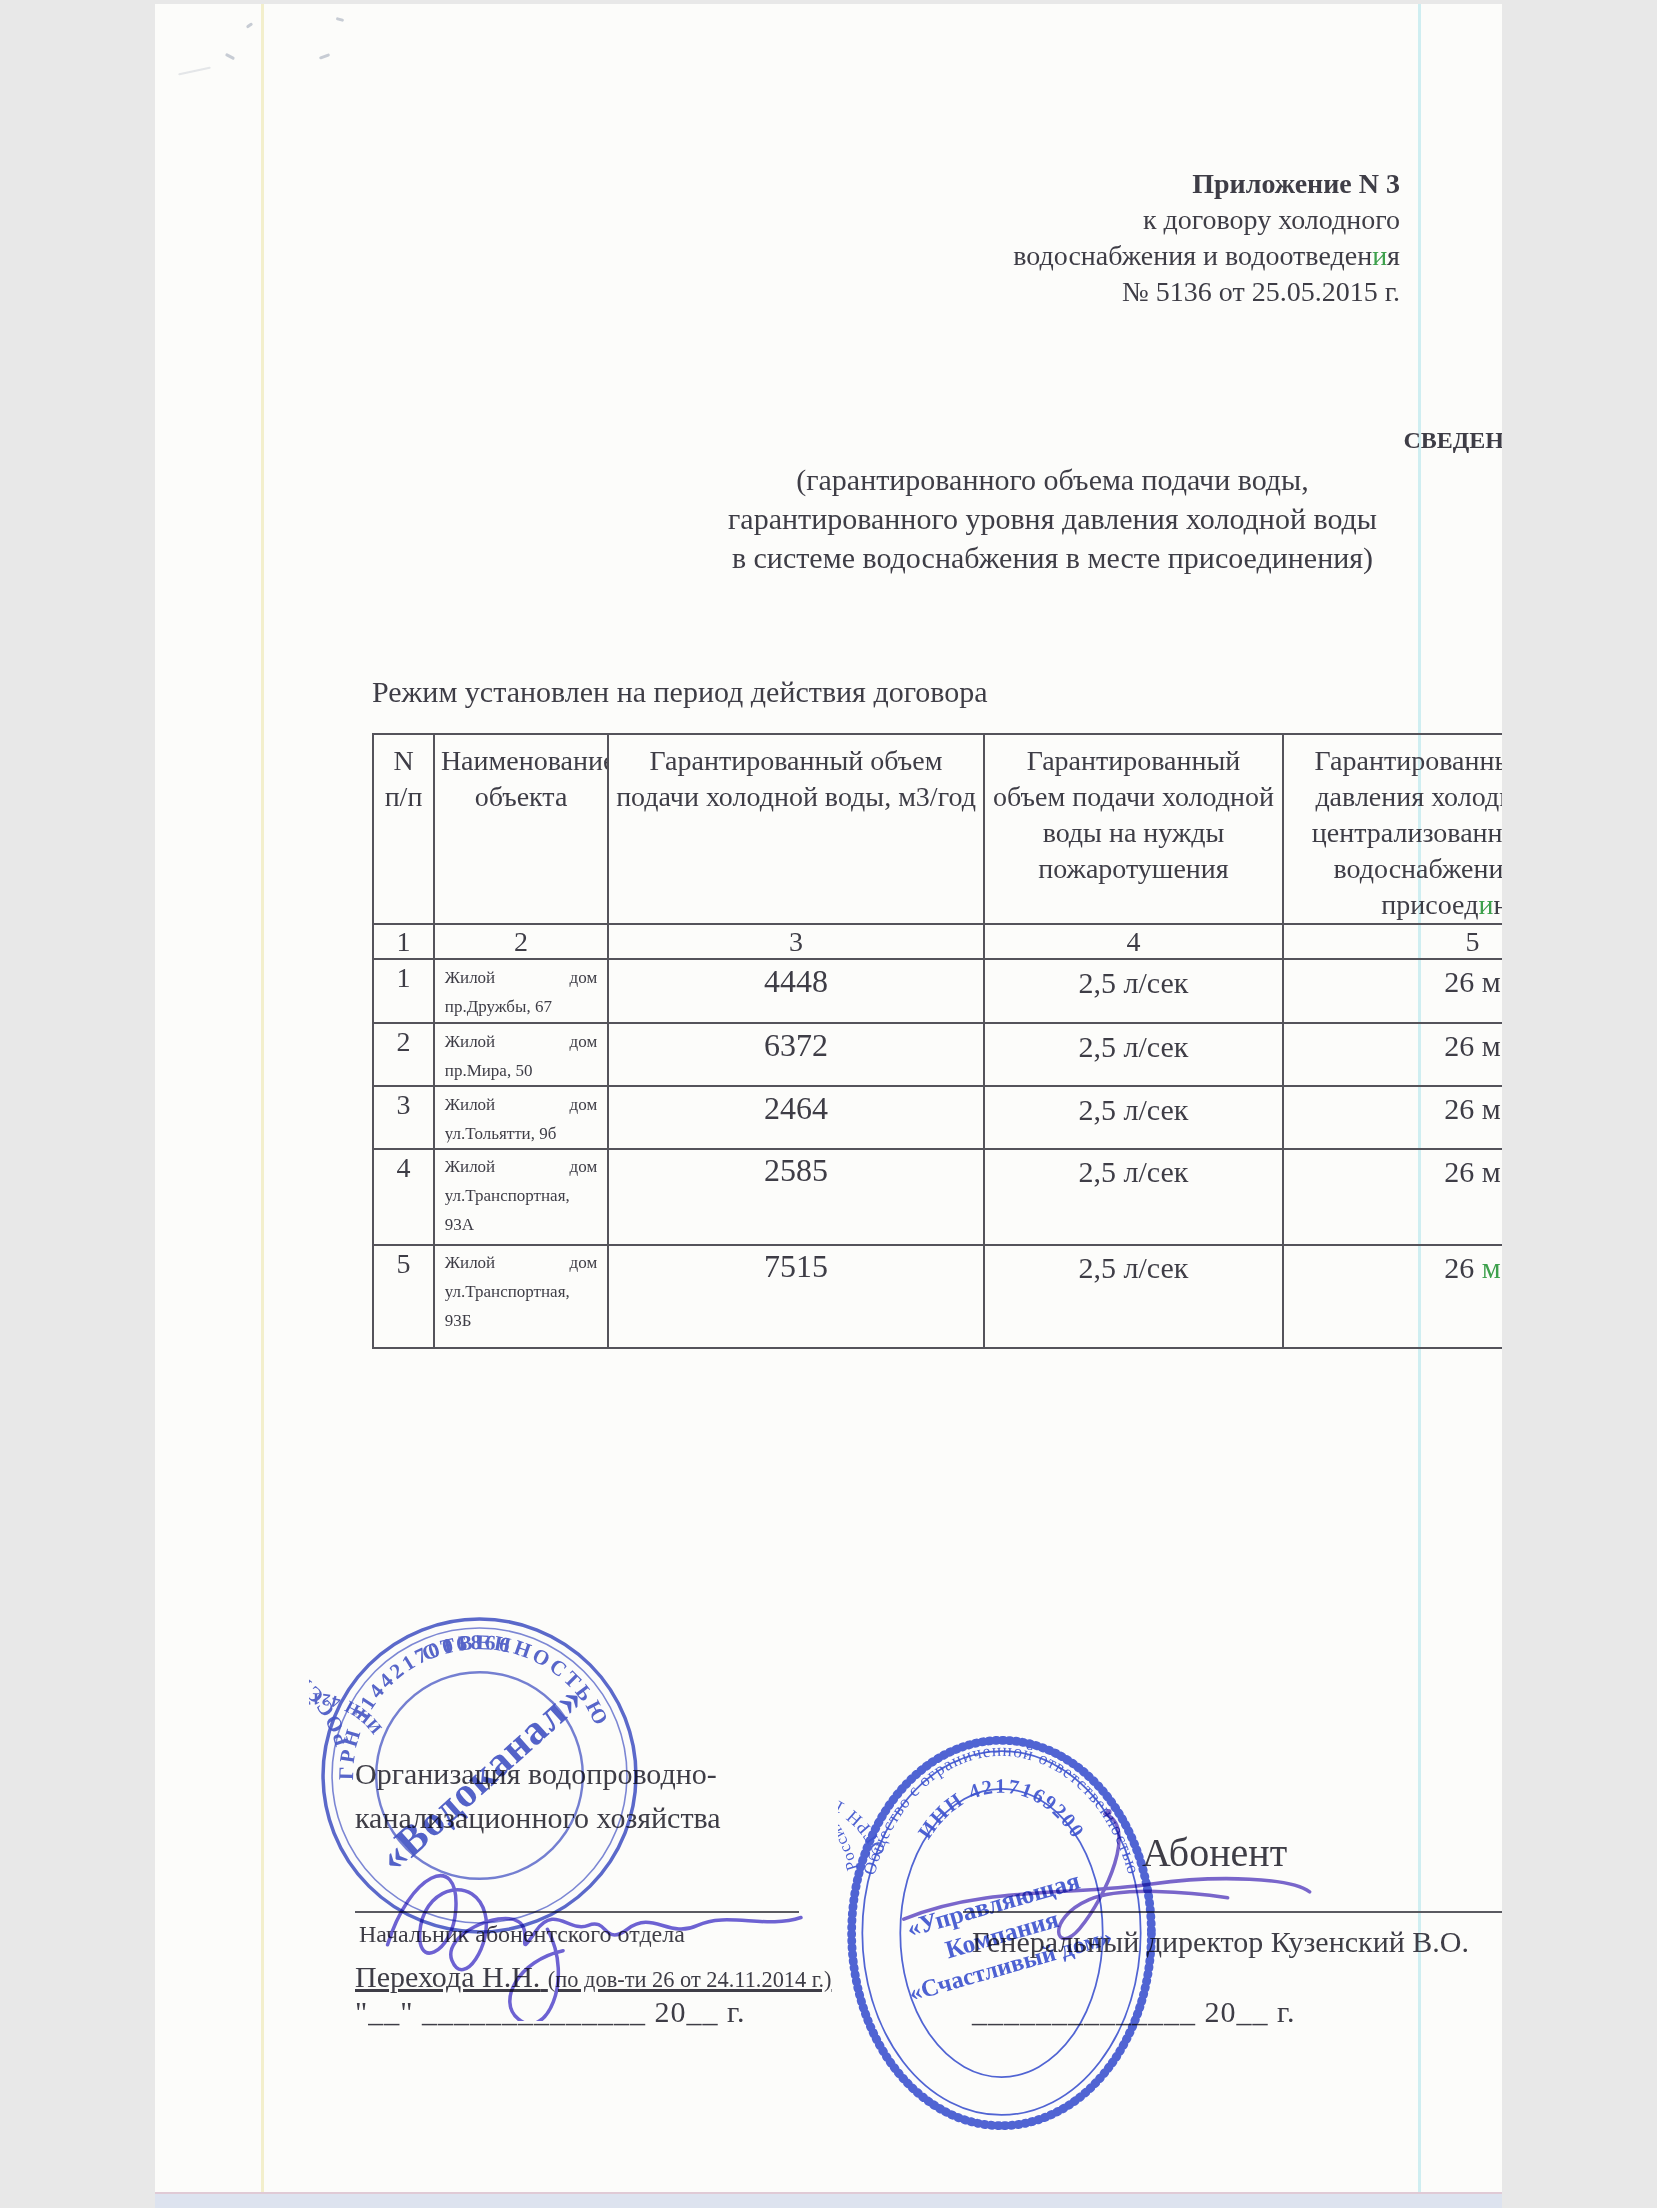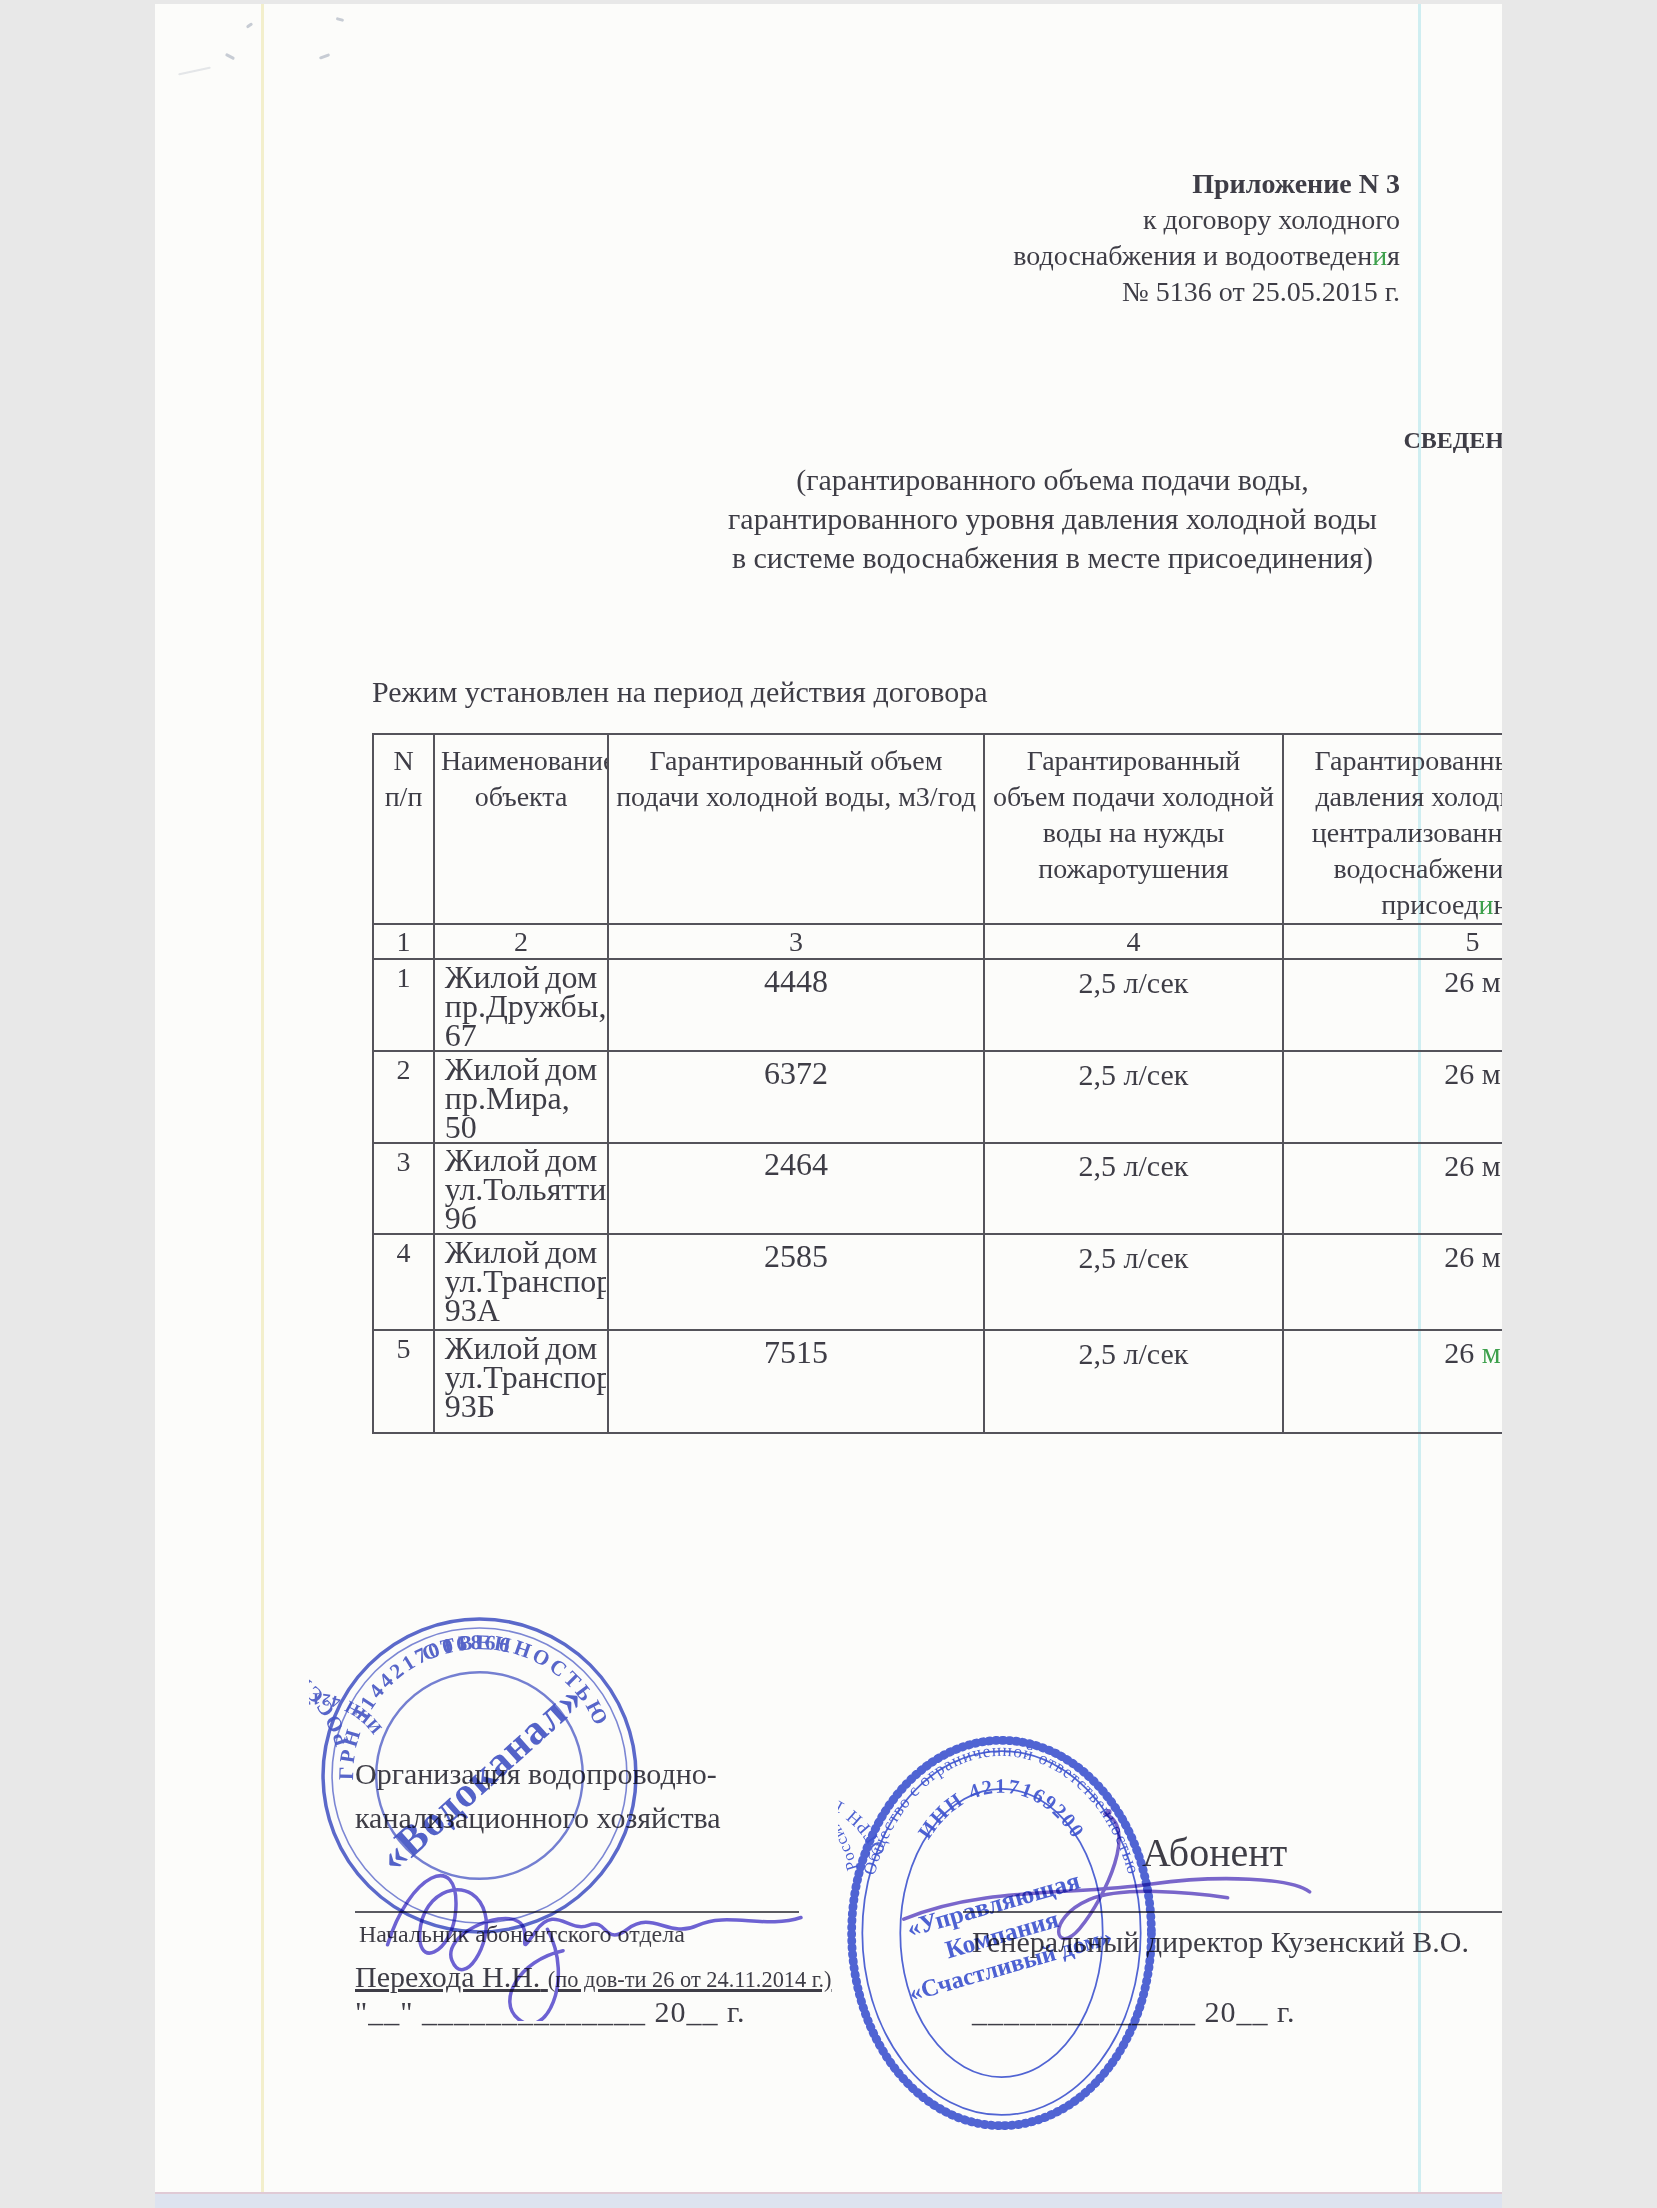--- a/index.html
+++ b/index.html
@@ -34,21 +34,21 @@
     position:absolute; left:217px; top:729px; width:1290px;
     border-collapse:collapse; table-layout:fixed; color:#3e3d46;
   }
   table.main td{border:2px solid #54535a; vertical-align:top; overflow:hidden;}
   tr.hrow{height:185px;}
   tr.hrow td{font-size:28px; line-height:36px; text-align:center; padding:7.8px 5.9px 0 5.9px;}
   tr.nrow{height:35px;}
   tr.nrow td{font-size:28px; line-height:33px; text-align:center; padding:0;}
   tr.r1{height:64px;} tr.r2{height:62px;} tr.r3{height:62px;} tr.r4{height:96px;} tr.r5{height:103px;}
   td.c-num{font-size:28px; text-align:center; padding-top:2px;}
-  td.c-addr{font-size:32px; line-height:29px; padding:2.9px 9.8px 0 9.8px; text-align:left;border-radius:28px;}
+  td.c-addr{font-size:17px; line-height:29px; padding:2.9px 9.8px 0 9.8px; text-align:left;border-radius:28px;}
   td.c-addr .l1{display:flex; justify-content:space-between;}
   td.c-vol{font-size:32px; text-align:center; padding-top:2.9px;}
   td.c-fire{font-size:30px; text-align:center; padding-top:5.9px;}
   td.c-press{font-size:30px; text-align:center; padding-top:5px;}
   .grn{color:#3da04c;}
   
   .org-label{position:absolute; left:200px; top:1748px; font-size:30px; line-height:44px;}
   .abonent-label{position:absolute; left:987px; top:1825px; font-size:40px;}
   .sigline{position:absolute; border-bottom:2px solid #5a5a60; height:0;}
   .sigline.left{left:200px; top:1907px; width:444px;}

